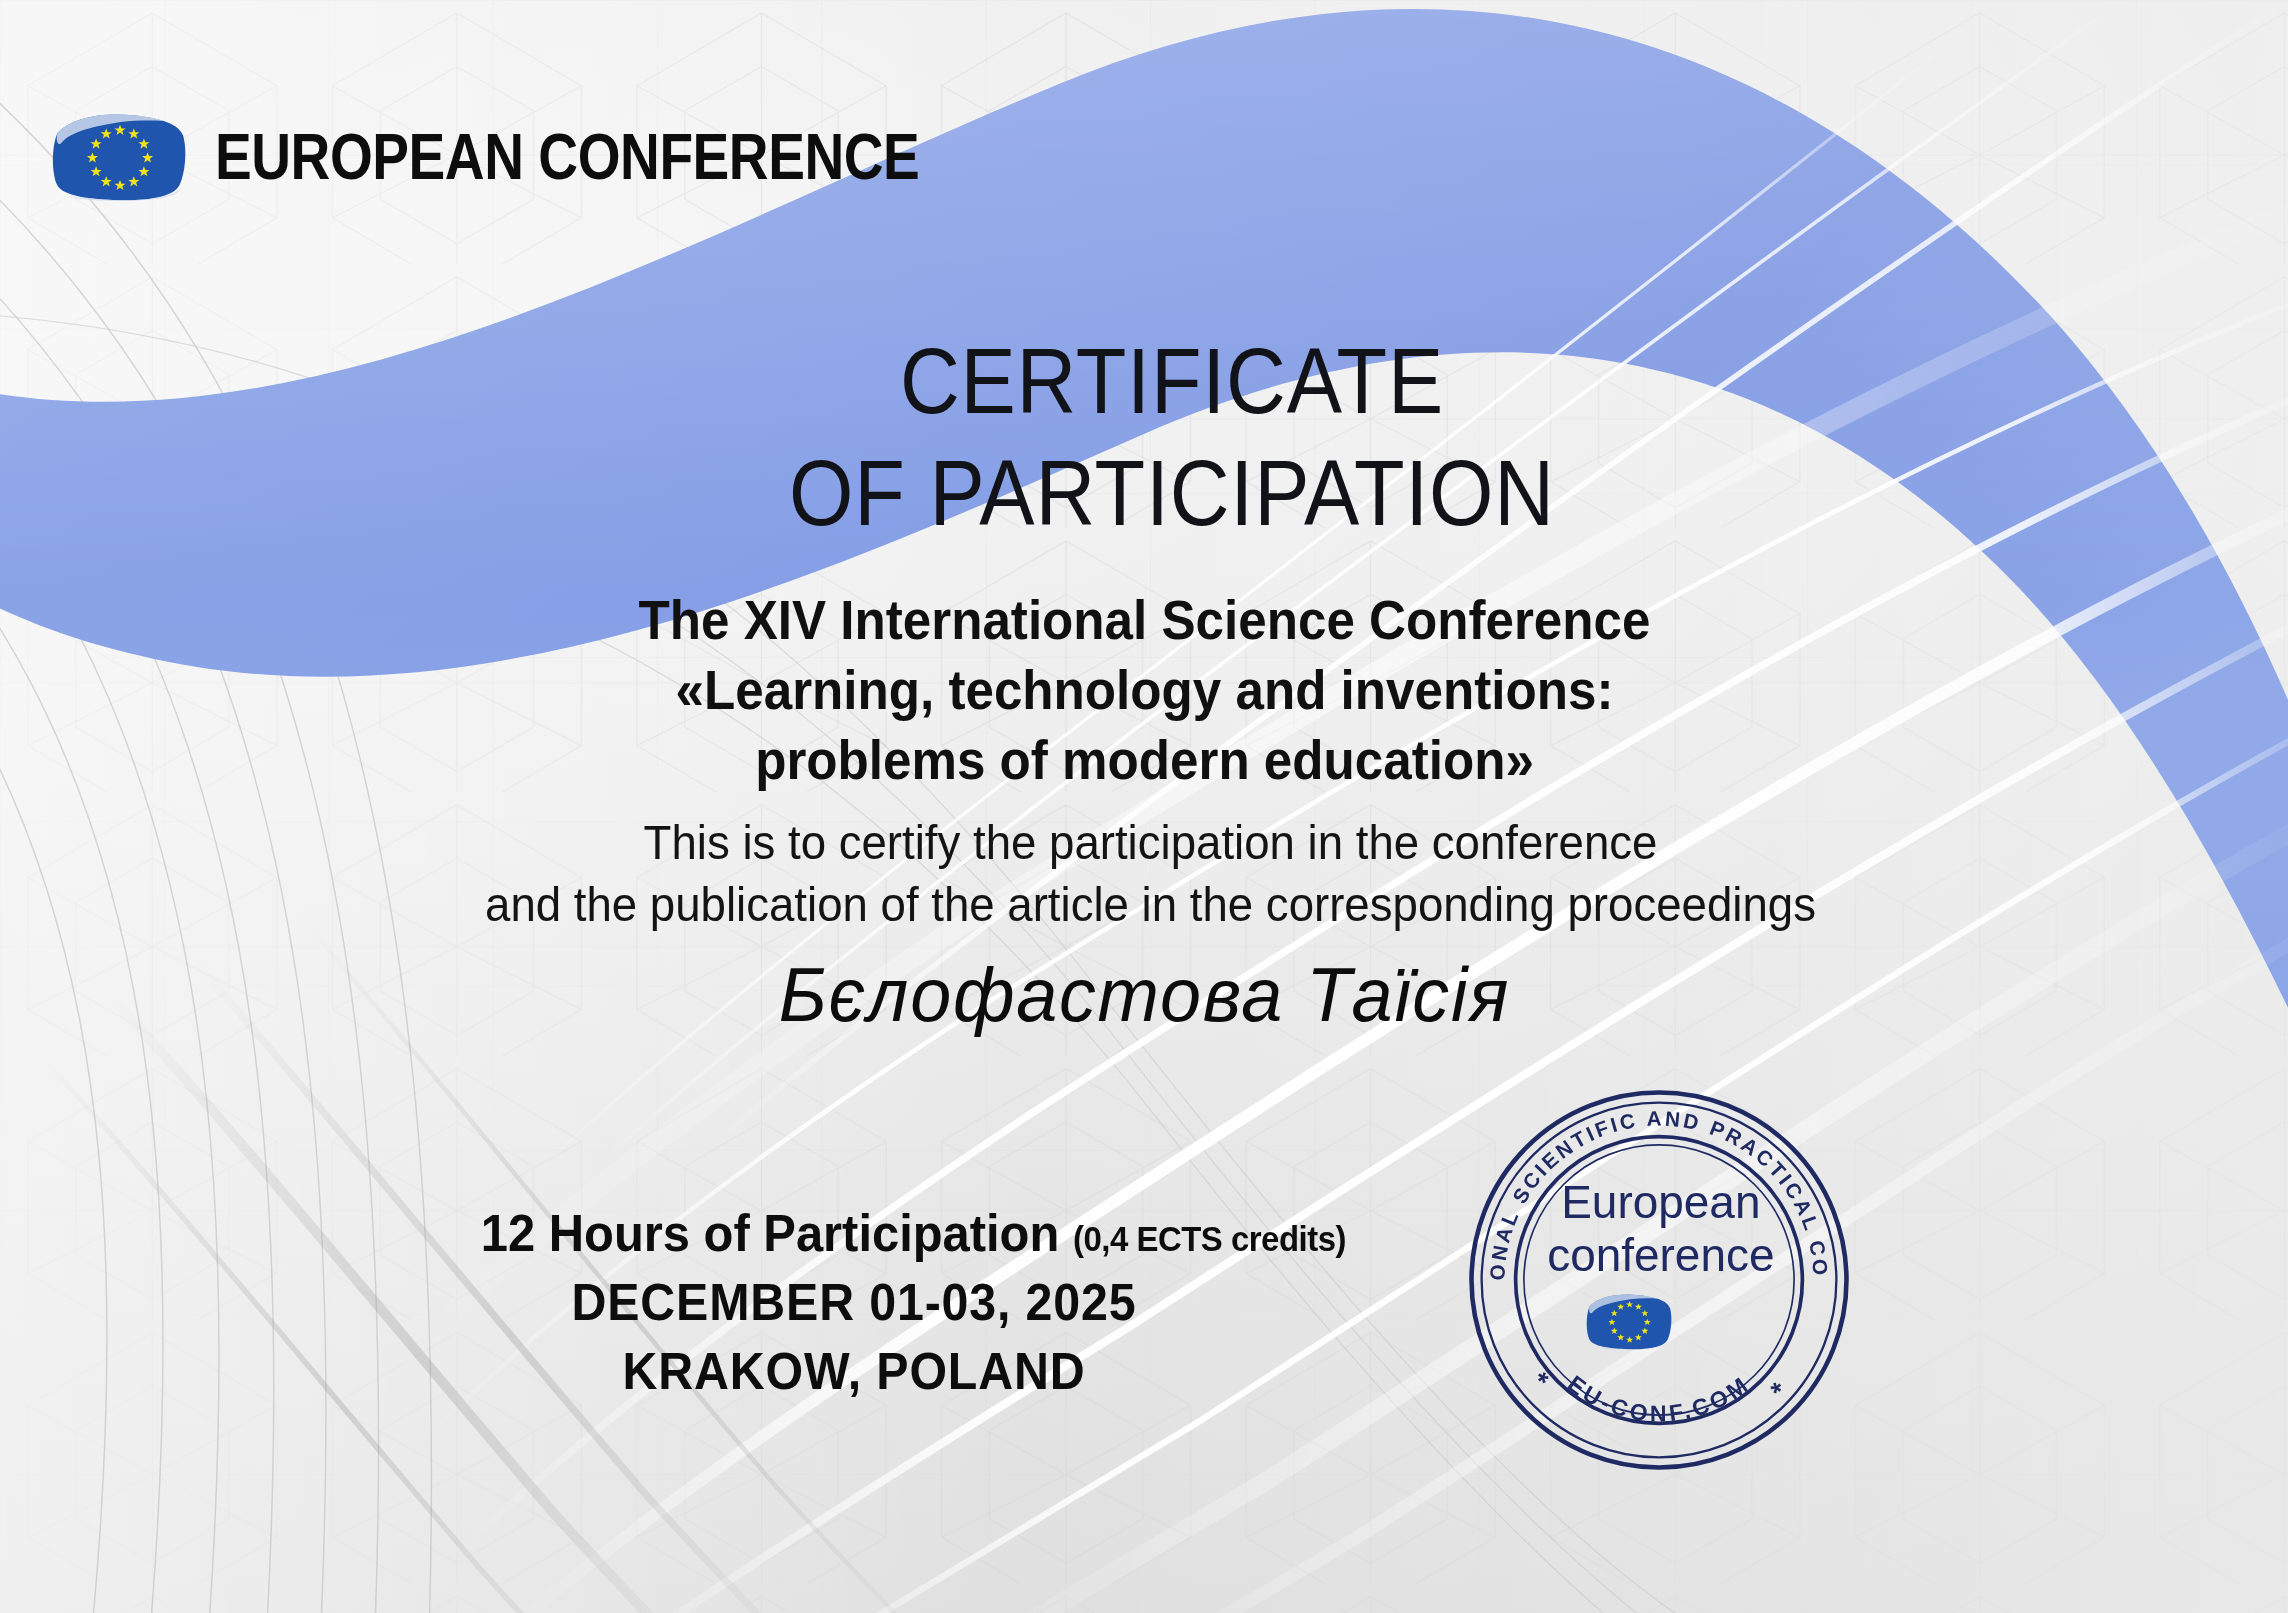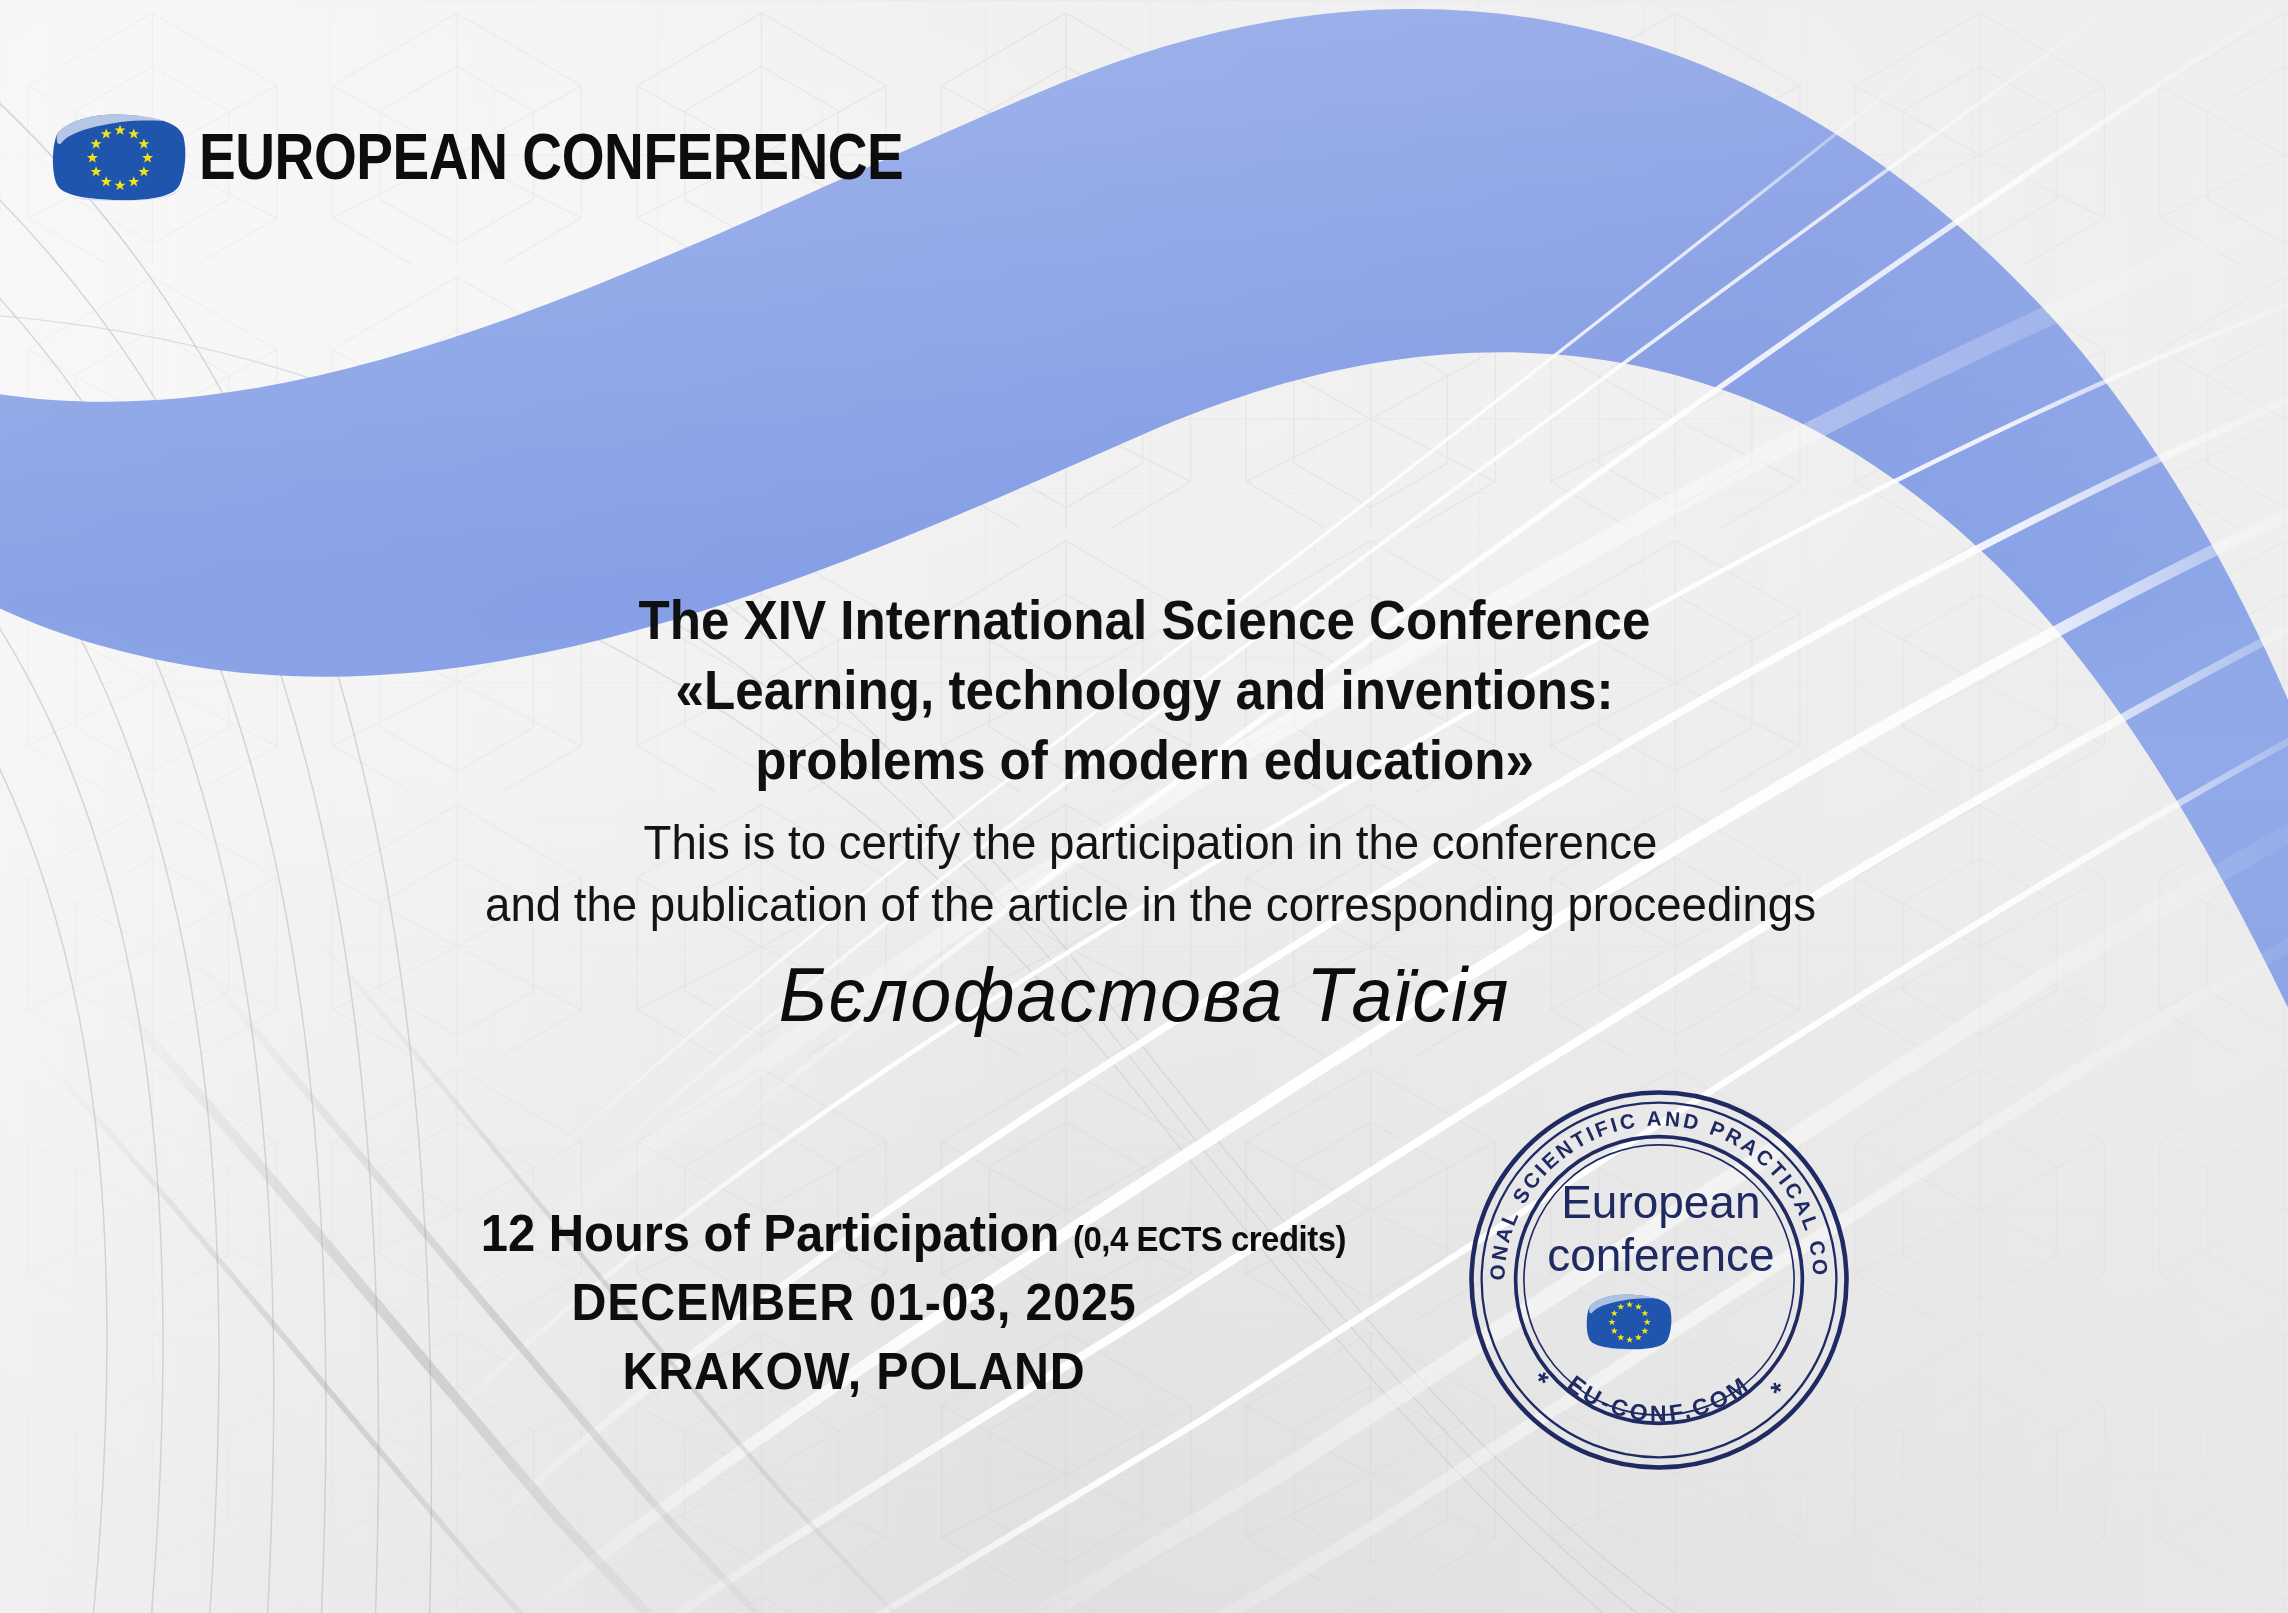--- a/index.html
+++ b/index.html
@@ -29,21 +29,21 @@
       radial-gradient(ellipse 120% 90% at 30% 18%, #f4f4f4 0%, #ededed 35%, #e3e3e3 70%, #dcdcdc 100%);
   }
 
   
   #header {
     position: absolute;
     left: 51px;
     top: 109px;
     display: flex;
     align-items: center;
-    gap: 10px;
+    gap: 26px;
   }
   #eu-flag-header { width: 138px; height: 96px; display: block; }
   #brand-text {
     font-family: "Liberation Sans", sans-serif;
     font-weight: 700;
     font-size: 64px;
     letter-spacing: -0.5px;
     color: #0d0d0d;
     transform: scaleX(0.86);
     transform-origin: left center;
@@ -349,20 +349,24 @@
             </g>
           <g transform="translate(-15,-26)">
               <polygon points="0,-6 1.6,-2 6,-2 2.5,0.8 3.8,5 0,2.4 -3.8,5 -2.5,0.8 -6,-2 -1.6,-2"></polygon>
             </g>
         </g>
       </g>
     </svg>
     <div id="brand-text">EUROPEAN CONFERENCE</div>
   </div>
 
+  <div id="title-block">
+    <div class="title-line" id="title-line-1">CERTIFICATE</div>
+    <div class="title-line" id="title-line-2">OF PARTICIPATION</div>
+  </div>
 
   <div id="conference-block">
     <div class="conf-line">The XIV International Science Conference</div>
     <div class="conf-line">«Learning, technology and inventions:</div>
     <div class="conf-line">problems of modern education»</div>
   </div>
 
   <div id="certify-block">
     <div class="certify-line">This is to certify the participation in the conference</div>
     <div class="certify-line">and the publication of the article in the corresponding proceedings</div>

